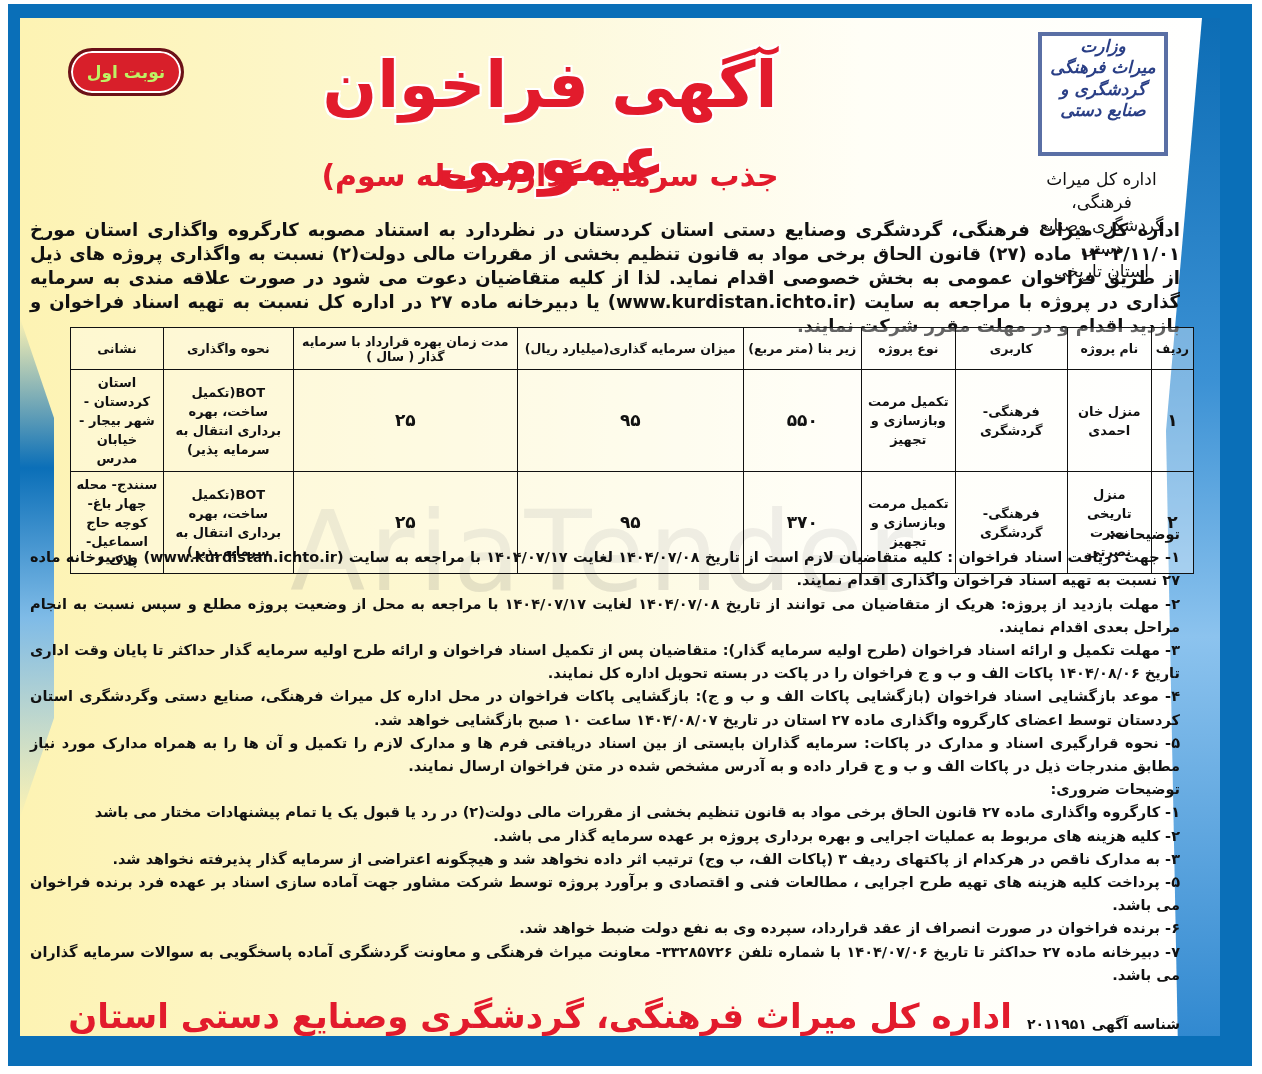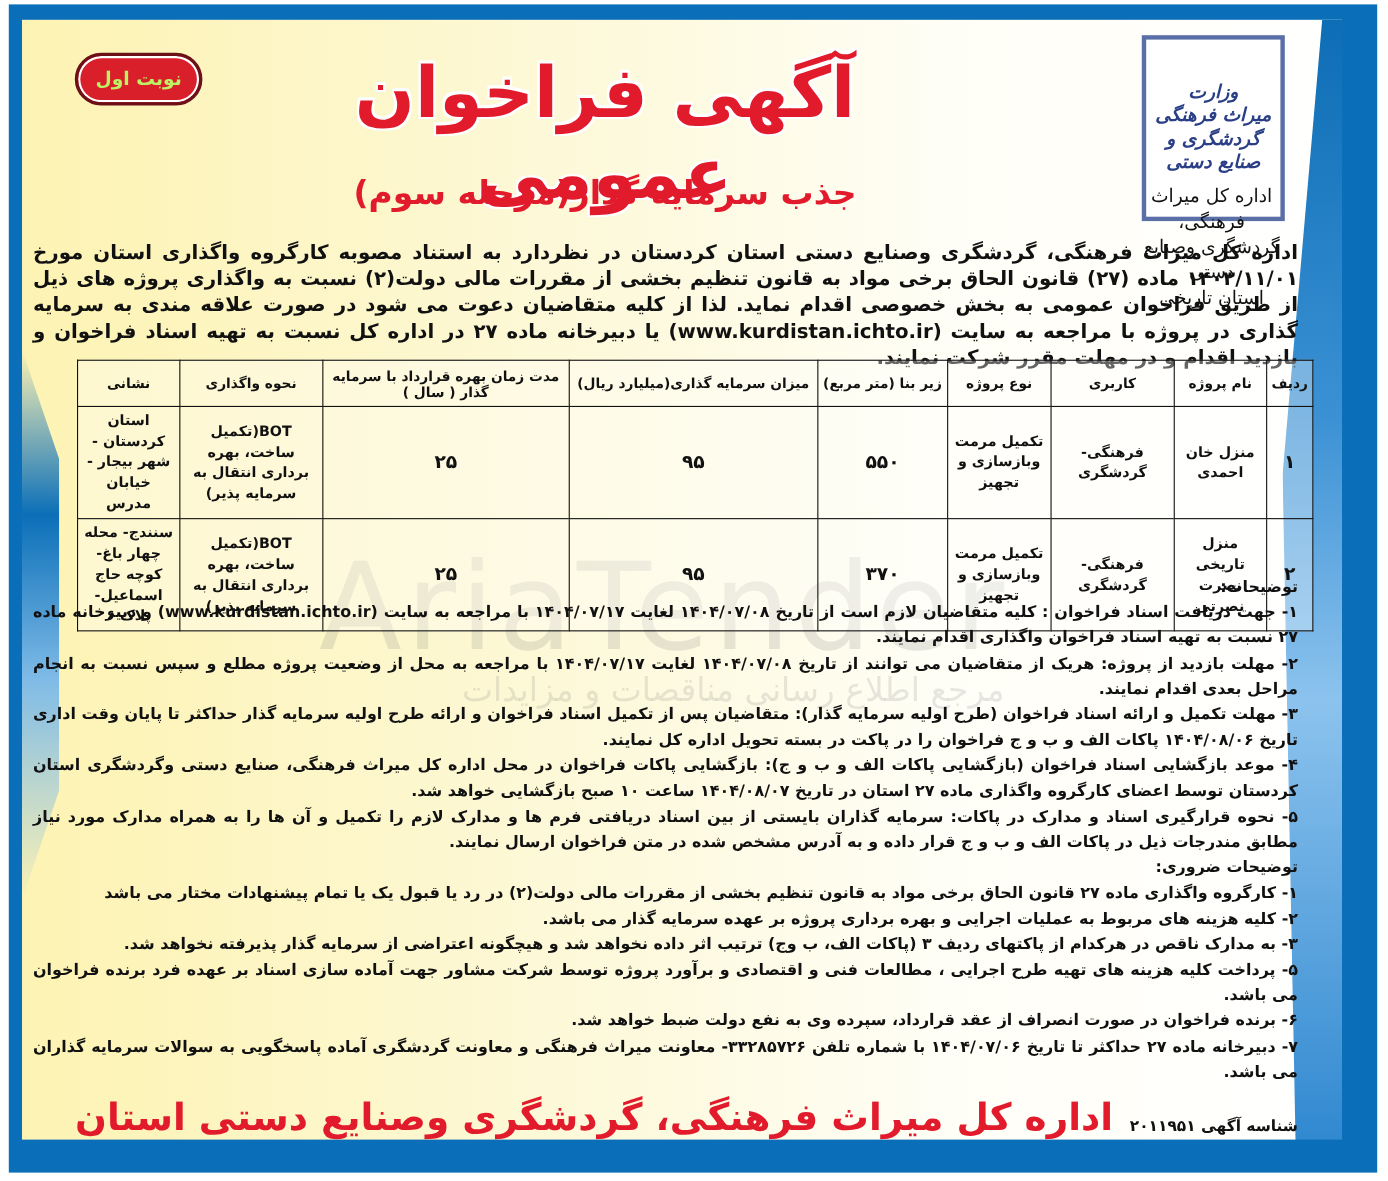--- a/index.html
+++ b/index.html
@@ -36,22 +36,22 @@
     color: rgba(120,120,120,0.18); letter-spacing: 4px; direction: ltr;
     font-family: "DejaVu Sans", sans-serif; pointer-events: none;
   }
   .watermark-sub {
     position: absolute; left: 400px; top: 592px; font-size: 30px;
     color: rgba(120,120,120,0.18); pointer-events: none;
   }
 
   
   .logo-box {
-    position: absolute; right: 52px; top: 14px; width: 130px; height: 169px;
-    background: #fff; border: 4px solid #5a6fa5; display: flex; align-items: center; justify-content: center;
+    position: absolute; right: 52px; top: 14px; width: 130px; height: 124px;
+    background: #fff; border: 4px solid #5a6fa5; display: flex; align-items: flex-start; justify-content: center;
     text-align: center; color: #2a3f86; font-size: 17px; font-style: italic; line-height: 1.25; font-weight: bold;
   }
   .logo-caption {
     position: absolute; right: 46px; top: 150px; width: 145px; text-align: center;
     font-size: 17px; font-weight: normal; line-height: 1.35; color: #111;
   }
 
   
   .badge {
     position: absolute; left: 48px; top: 30px; width: 116px; height: 48px;
@@ -103,21 +103,20 @@
 </style>
 </head>
 <body>
 
 <div class="frame">
   <div class="paper">
     <div class="stripe-right"></div>
     <div class="stripe-left"></div>
 
     <div class="watermark">AriaTender</div>
-    <div class="watermark-sub">مرجع اطلاع رسانی مناقصات و مزایدات</div>
 
     <div class="logo-box">
       <div>
         <div>وزارت</div>
         <div>میراث فرهنگی</div>
         <div>گردشگری و صنایع دستی</div>
       </div>
     </div>
     <div class="logo-caption">
       <div>اداره کل میراث فرهنگی،</div>

